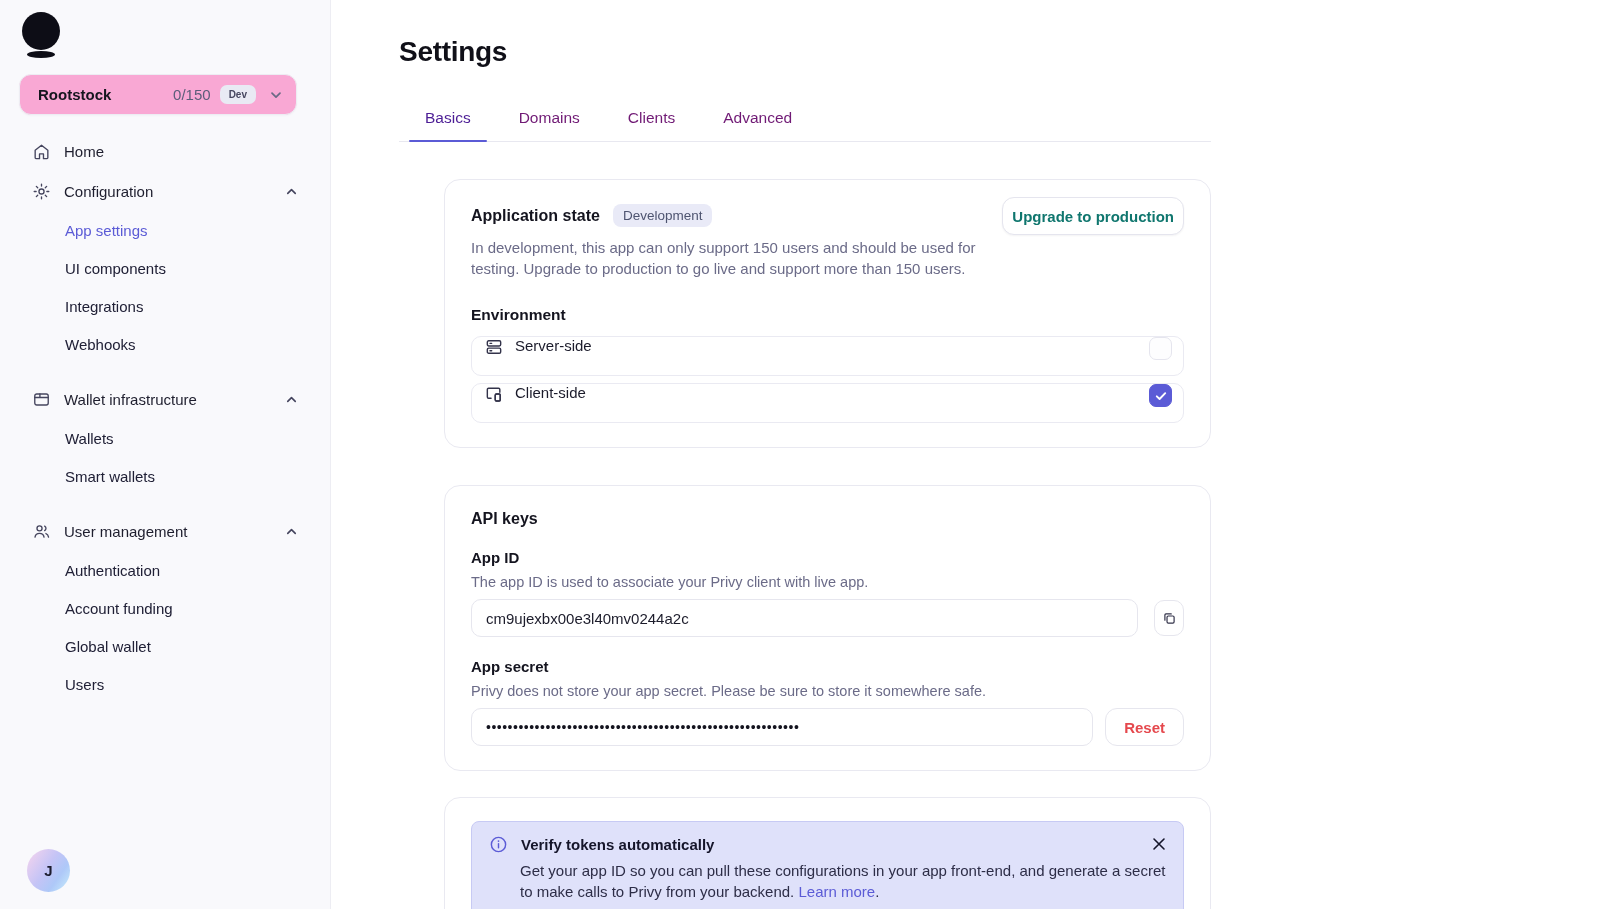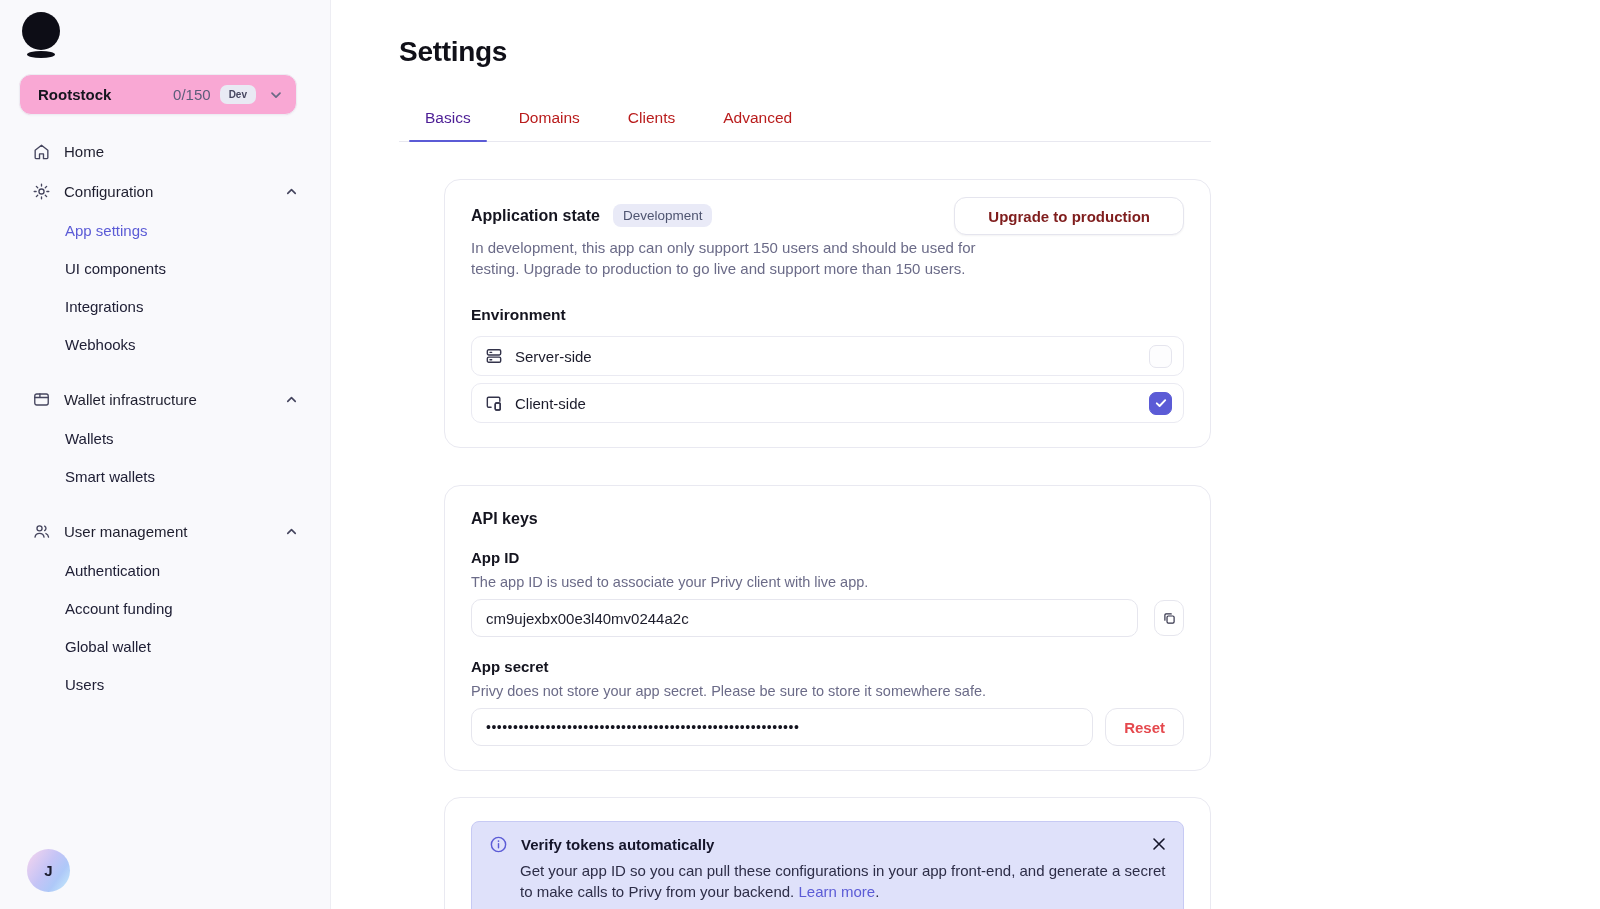--- a/index.html
+++ b/index.html
@@ -40,41 +40,41 @@
     font-size:15px; font-weight:700; color:#1c1c2e; }
 
   
   .main { position:absolute; left:331px; top:0; right:0; bottom:0; background:#fff; }
   .content { margin-left:68px; width:812px; }
   h1.page-title { margin-top:36px; font-size:28px; font-weight:700; color:#101018;
     letter-spacing:-.3px; }
 
   .tabs { display:flex; margin-top:41px; border-bottom:1px solid #e8e8f0; padding-left:10px; }
   .tab { padding:0 16px 14px; margin-right:16px; font-size:15.5px; font-weight:500;
-    color:#b91c1c; position:relative; cursor:pointer; }
+    color:#701a75; position:relative; cursor:pointer; }
   .tab.active { color:#4c1d95; }
   .tab.active::after { content:""; position:absolute; left:0; right:0; bottom:-1px;
     height:2px; background:#5b5bd6; border-radius:2px; }
 
   .card { border:1px solid #e9e9f1; border-radius:16px; background:#fff;
     margin-top:37px; padding:24px 26px; position:relative;margin-left:45px; }
 
   .card-title-row { display:flex; align-items:center; gap:13px; }
   .card-title { font-size:16px; font-weight:700; color:#14141f; }
   .state-badge { background:#e9eaf7; color:#4e5470; font-size:13.5px; font-weight:500;
     padding:4px 10px; border-radius:8px; }
-  .upgrade-btn { position:absolute; top:17px; right:26px; height:38px; padding:0 33px;
+  .upgrade-btn { position:absolute; top:17px; right:26px; height:38px; padding:0 9px;
     background:#fff; border:1px solid #e5e5ee; border-radius:12px; font-size:15px;
-    font-weight:600; color:#7f1d1d; cursor:pointer; font-family:inherit;
+    font-weight:600; color:#0f766e; cursor:pointer; font-family:inherit;
     box-shadow:0 1px 2px rgba(20,20,40,.05); }
   .card-desc { margin-top:10px; font-size:15px; line-height:21px; color:#6b6b88;
     max-width:528px; }
   .env-label { margin-top:27px; font-size:15.5px; font-weight:700; color:#14141f; }
 
-  .option-row { display:flex; align-items:center; gap:11px; height:40px;
+  .option-row { display:flex; align-items:flex-start; gap:11px; height:40px;
     border:1px solid #eaeaf2; border-radius:10px; padding:0 11px 0 12px; cursor:pointer; }
   .option-row.first { margin-top:12px; }
   .option-row + .option-row { margin-top:7px; }
   .option-label { font-size:15px; font-weight:500; color:#1b1b2b; }
   .checkbox { margin-left:auto; width:23px; height:23px; border-radius:7px;
     border:1.5px solid #e5e5ee; background:#fdfdfe; display:flex; align-items:center;
     justify-content:center; cursor:pointer; }
   .checkbox svg { display:none; }
   .checkbox.checked { background:#5b5bd6; border-color:#5b5bd6; }
   .checkbox.checked svg { display:block; }

